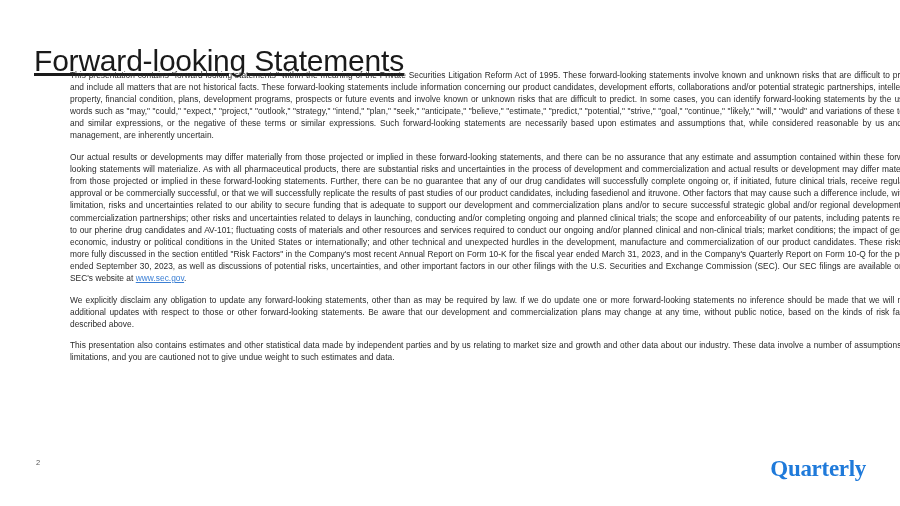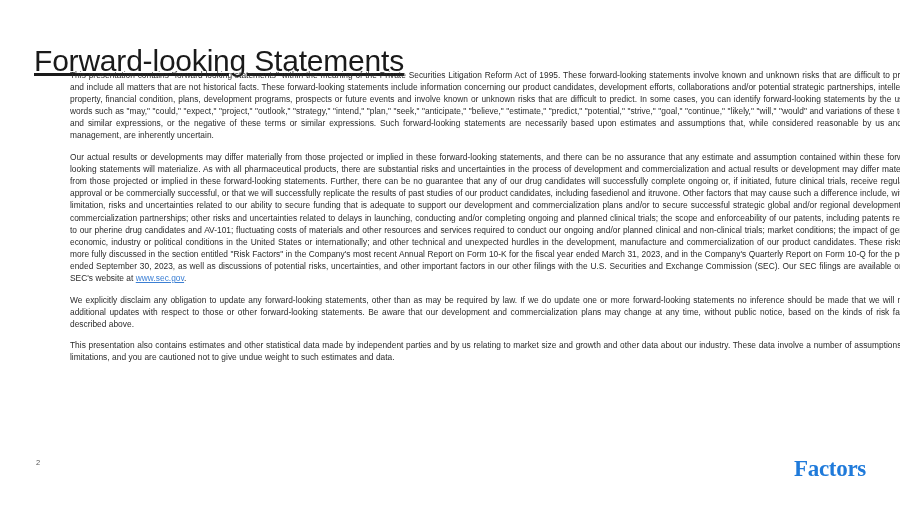--- a/index.html
+++ b/index.html
@@ -88,15 +88,15 @@
 
 
     <p class="para">We explicitly disclaim any obligation to update any forward-looking statements, other than as may be required by law. If we do update one or more forward-looking statements no inference should be made that we will make additional updates with respect to those or other forward-looking statements. Be aware that our development and commercialization plans may change at any time, without public notice, based on the kinds of risk factors described above.</p>
 
     <p class="para last">This presentation also contains estimates and other statistical data made by independent parties and by us relating to market size and growth and other data about our industry. These data involve a number of assumptions and limitations, and you are cautioned not to give undue weight to such estimates and data.</p>
 
   </div>
 
   <div class="page-number">2</div>
 
-  <div class="logo">Factors</div>
+  <div class="logo">Quarterly</div>
 
 </div>
 
 </body></html>

